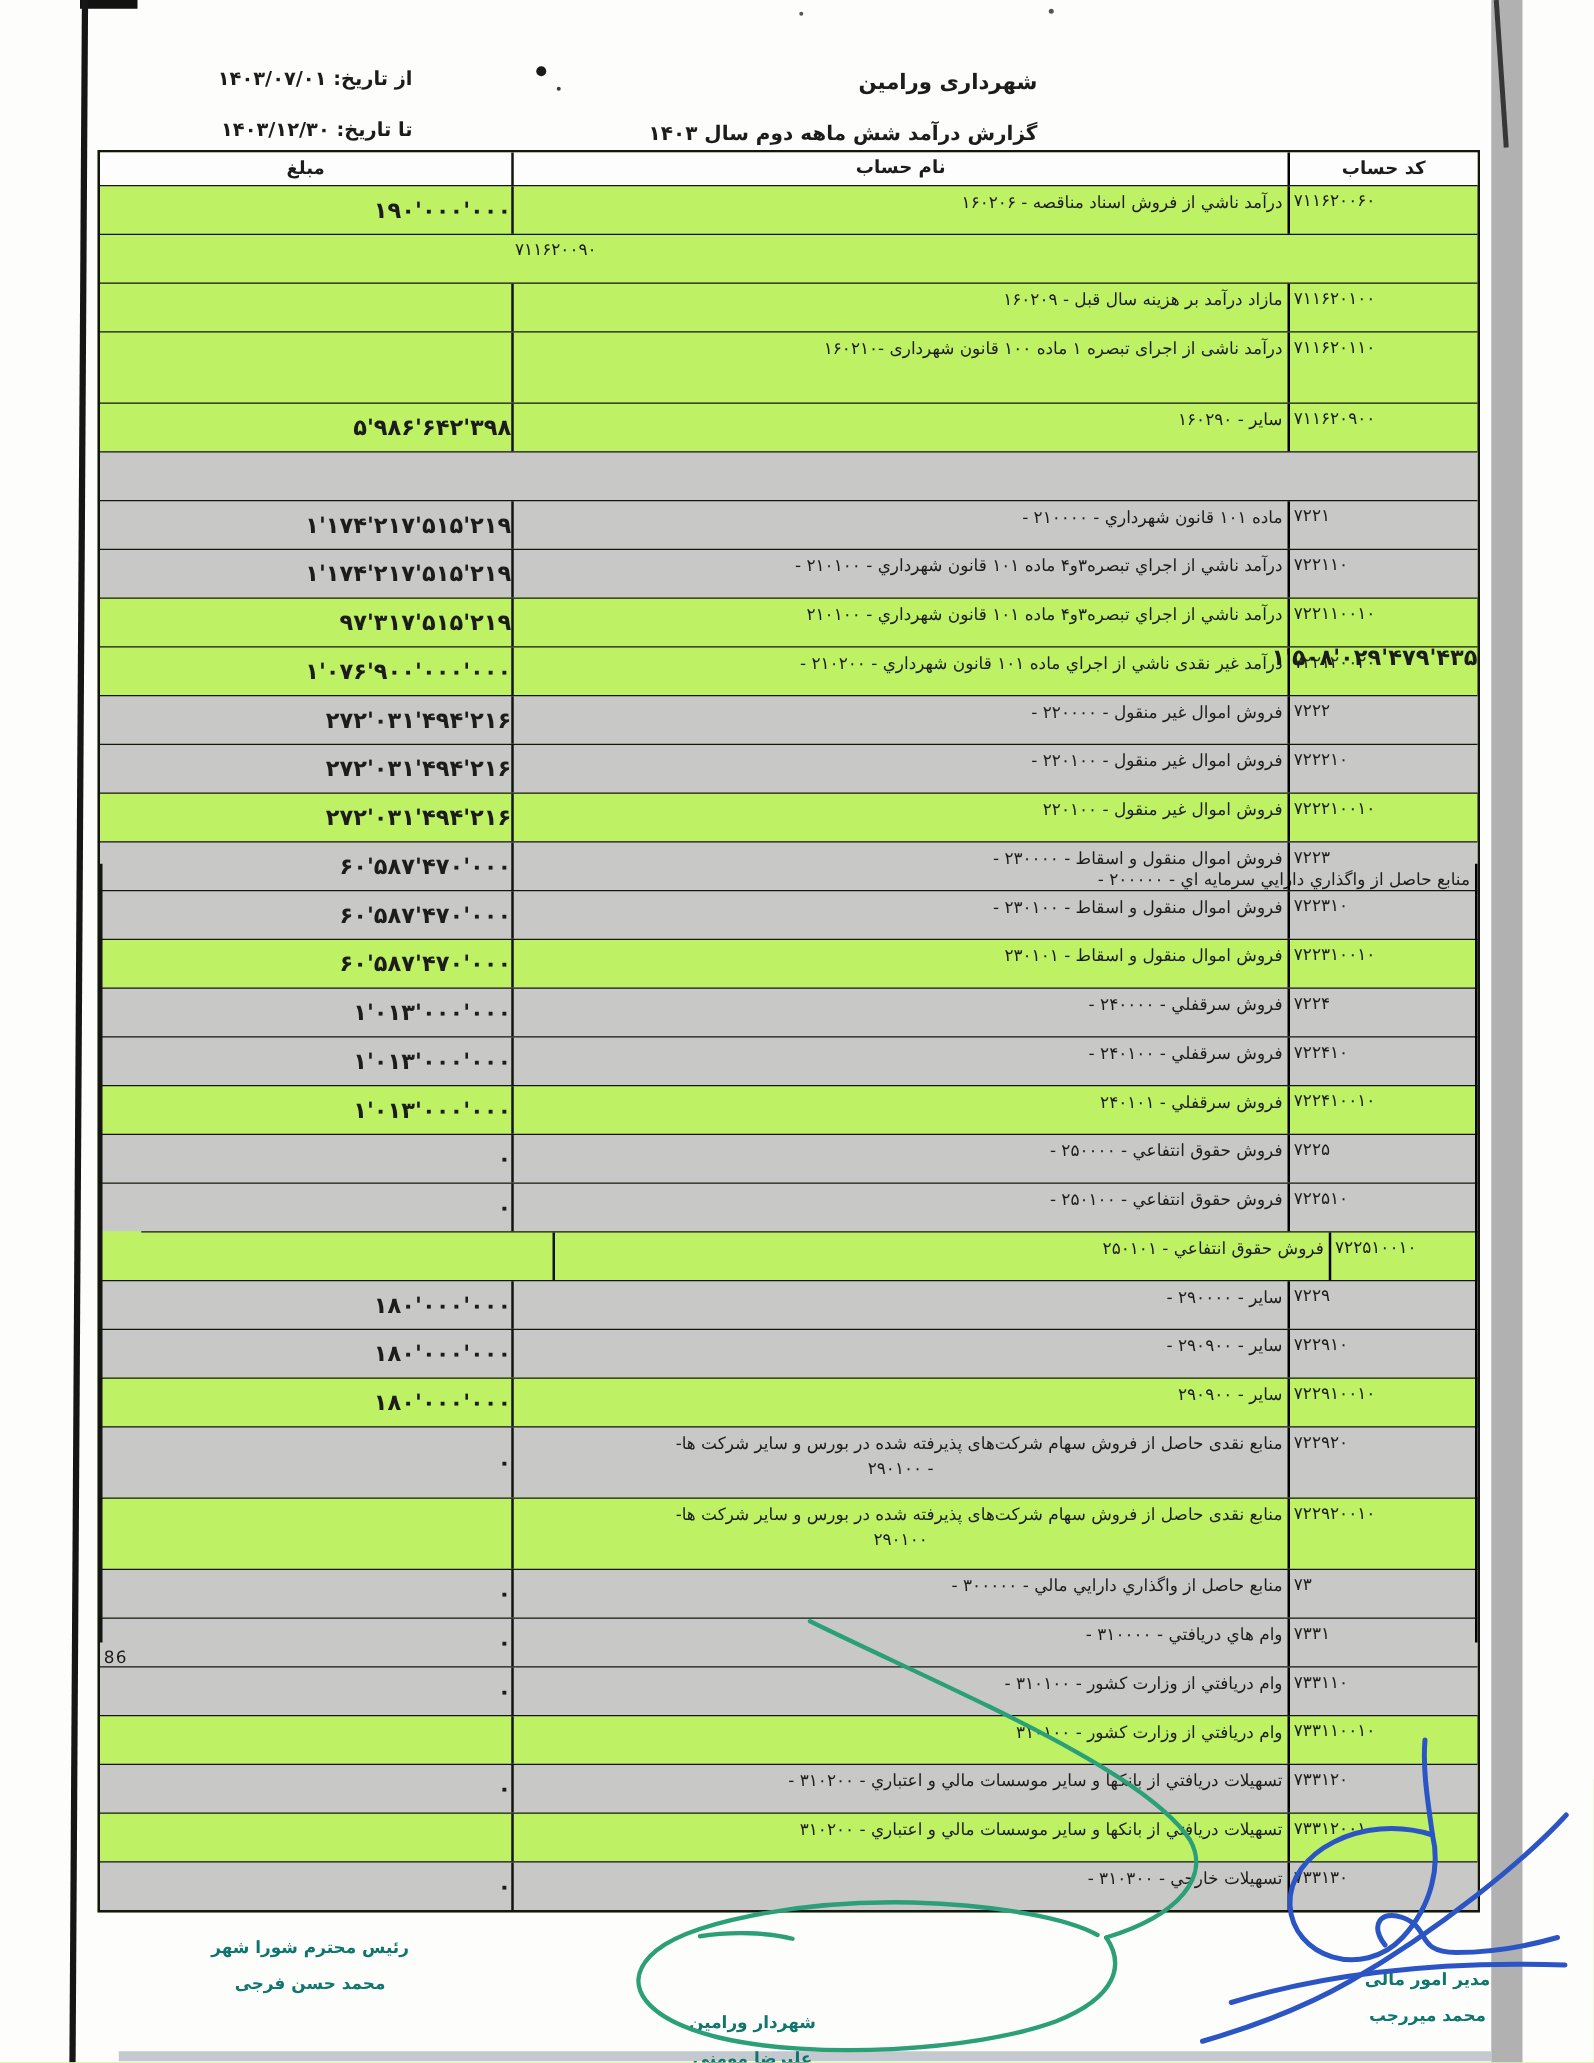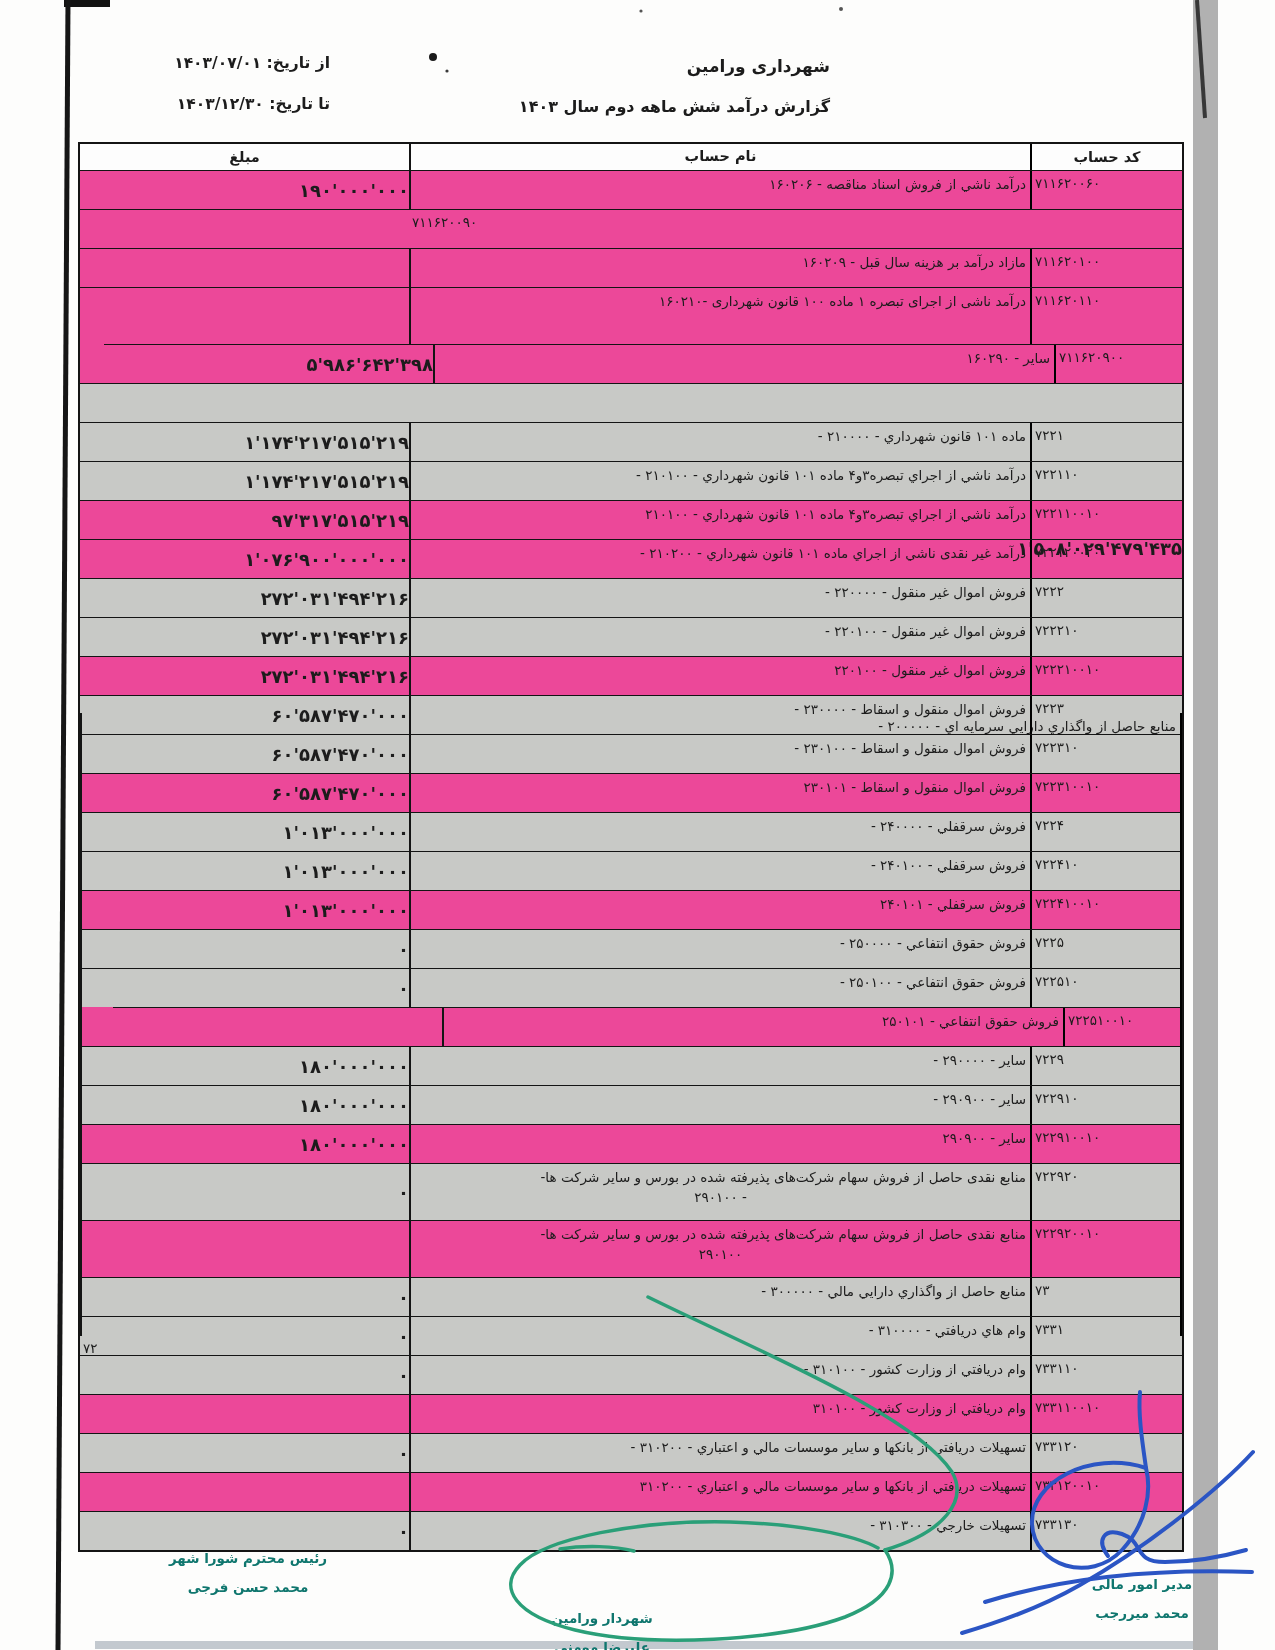--- a/index.html
+++ b/index.html
@@ -15,22 +15,22 @@
   .scan-strip-bottom{left:95px;top:1641px;width:1098px;height:8px;background:#c3c9cf;}
   .scan-mark-topleft{left:64px;top:0;width:46px;height:7px;background:#121212;}
   
   .org-title{right:445px;top:56px;font-size:17px;font-weight:700;direction:rtl;}
   .report-title{right:445px;top:97px;font-size:16px;font-weight:700;direction:rtl;}
   .date-line{right:945px;font-size:15.5px;font-weight:700;direction:rtl;white-space:nowrap;}
   .date-from{top:54px;}
   .date-to{top:95px;}
   
   .tbl{
-    left:78px;top:142px;width:1102px;
-    border:2px solid #141414;background:#ec4899;
+    left:78px;top:120px;width:1102px;
+    border:2px solid #141414;background:#bef264;
   }
   .t-row{display:flex;flex-direction:row;box-sizing:border-box;border-top:1.5px solid #141414;}
   .t-row:first-child{border-top:none;}
   .c-amount{flex:0 0 329px;display:flex;align-items:center;justify-content:flex-end;
     padding-right:0;box-sizing:border-box;direction:ltr;
     font-size:18px;font-weight:700;letter-spacing:1px;}
   .c-name{flex:0 0 623px;box-sizing:border-box;border-left:2px solid #141414;border-right:2px solid #000000;
     direction:rtl;text-align:right;font-size:13.5px;line-height:1.5;padding:3px 4px 0 4px;}
   .c-name .l2{display:block;text-align:center;direction:rtl;}
   .c-code{flex:0 0 150px;box-sizing:border-box;direction:ltr;text-align:left;
@@ -80,29 +80,29 @@
     <div class="t-row" style="height: 39px;">
       <div class="c-amount"></div>
       <div class="c-name"><span>مازاد درآمد بر هزینه سال قبل - ۱۶۰۲۰۹</span></div>
       <div class="c-code">۷۱۱۶۲۰۱۰۰</div>
     </div>
     <div class="t-row" style="height: 57px;">
       <div class="c-amount"></div>
       <div class="c-name"><span>درآمد ناشی از اجرای تبصره ۱ ماده ۱۰۰ قانون شهرداری -۱۶۰۲۱۰</span></div>
       <div class="c-code">۷۱۱۶۲۰۱۱۰</div>
     </div>
-    <div class="t-row" style="height: 39px; margin-left: 24px;">
+    <div class="t-row" style="height: 39px;">
       <div class="c-amount">۵'۹۸۶'۶۴۲'۳۹۸</div>
       <div class="c-name"><span>سایر - ۱۶۰۲۹۰</span></div>
       <div class="c-code">۷۱۱۶۲۰۹۰۰</div>
     </div>
     <div class="t-row shaded" style="height: 39px; flex-direction: column;">
       <div class="c-amount">۱'۵۰۸'۰۲۹'۴۷۹'۴۳۵</div>
       <div class="c-name"><span>منابع حاصل از واگذاري دارايي سرمايه اي - ۲۰۰۰۰۰ -</span></div>
-      <div class="c-code">۷۲</div>
+      <div class="c-code">86</div>
     </div>
     <div class="t-row shaded" style="height: 39px;">
       <div class="c-amount">۱'۱۷۴'۲۱۷'۵۱۵'۲۱۹</div>
       <div class="c-name"><span>ماده ۱۰۱ قانون شهرداري - ۲۱۰۰۰۰ -</span></div>
       <div class="c-code">۷۲۲۱</div>
     </div>
     <div class="t-row shaded" style="height: 39px;">
       <div class="c-amount">۱'۱۷۴'۲۱۷'۵۱۵'۲۱۹</div>
       <div class="c-name"><span>درآمد ناشي از اجراي تبصره۳و۴ ماده ۱۰۱ قانون شهرداري - ۲۱۰۱۰۰ -</span></div>
       <div class="c-code">۷۲۲۱۱۰</div>

